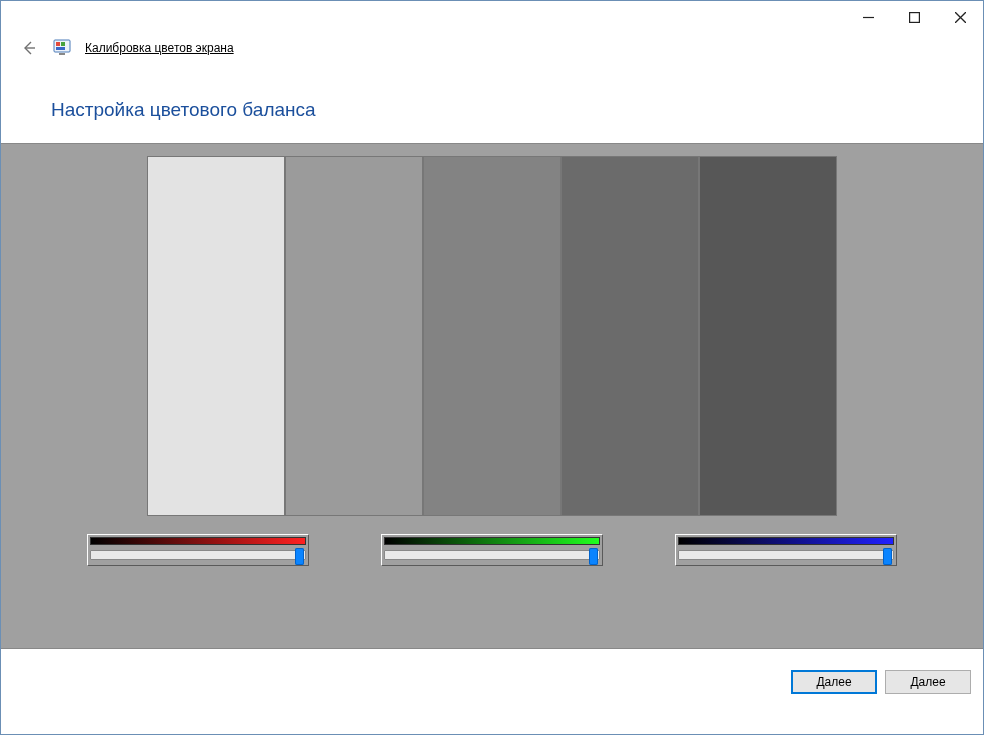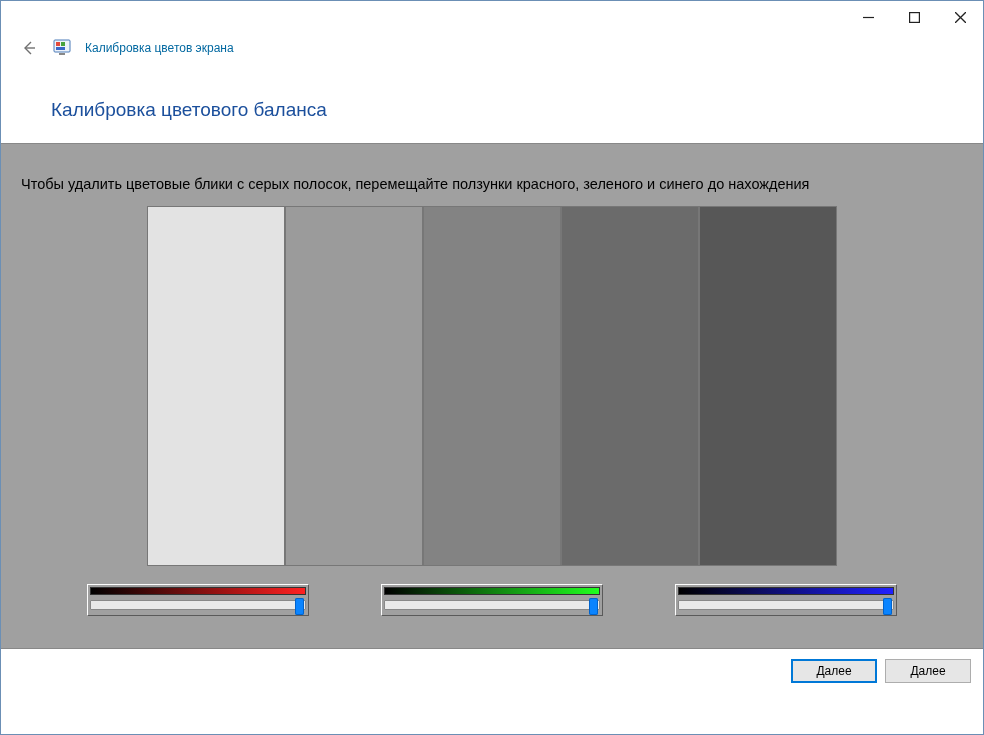--- a/index.html
+++ b/index.html
@@ -45,21 +45,22 @@
       align-items: center;
       justify-content: center;
       color: #555;
     }
     .app-icon {
       width: 18px;
       height: 18px;
     }
     .app-title {
       font-size: 12px;
-      color: #0369a1;
+      color: #000000;
+      text-decoration: underline;
     }
     .content-top {
       padding: 36px 0 22px 50px;
     }
     .page-heading {
       color: #1b4f9c;
       font-size: 19px;
       font-weight: 400;
     }
     .gray-area {
@@ -128,20 +129,21 @@
       box-shadow: 0 0 0 1px #0063cc inset;
     }
     .footer {
       height: 44px;
       display: flex;
       justify-content: flex-end;
       align-items: center;
       padding-right: 12px;
       gap: 8px;
       background: #fff;
+      margin-top: 11px;
     }
     .btn {
       min-width: 86px;
       height: 24px;
       font-size: 12px;
       border: 1px solid #adadad;
       background: #e6e6e6;
       display: flex;
       align-items: center;
       justify-content: center;
@@ -185,25 +187,24 @@
     <rect x="1" y="1" width="16" height="12" rx="1" fill="#eef3fb" stroke="#4a7ab8" stroke-width="1"></rect>
     <rect x="3" y="3" width="4" height="4" fill="#e24a3b"></rect>
     <rect x="8" y="3" width="4" height="4" fill="#48a23f"></rect>
     <rect x="3" y="8" width="9" height="3" fill="#3a67c8"></rect>
     <rect x="6" y="14" width="6" height="2" fill="#888"></rect>
   </svg>
   <span class="app-title">Калибровка цветов экрана</span>
 </div>
 
 <div class="content-top">
-  <h1 class="page-heading">Калибровка цветового баланса</h1>
+  <h1 class="page-heading">Настройка цветового баланса</h1>
 </div>
 
 <div class="gray-area">
-  <div class="instruction">Чтобы удалить цветовые блики с серых полосок, перемещайте ползунки красного, зеленого и синего до нахождения</div>
 
   <div class="swatches">
     <div class="swatch" style="background:#e3e3e3"></div>
     <div class="swatch" style="background:#9b9b9b"></div>
     <div class="swatch" style="background:#838383"></div>
     <div class="swatch" style="background:#6b6b6b"></div>
     <div class="swatch" style="background:#575757"></div>
   </div>
 
   <div class="sliders-row">

